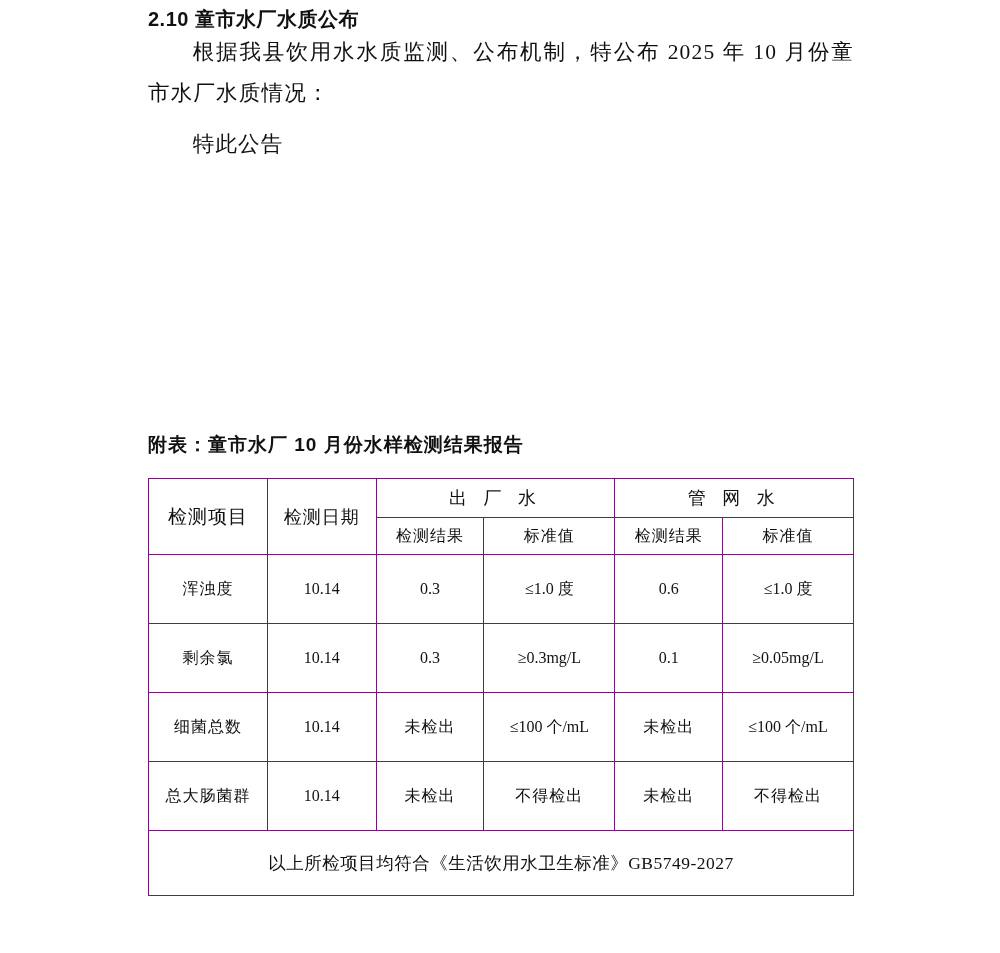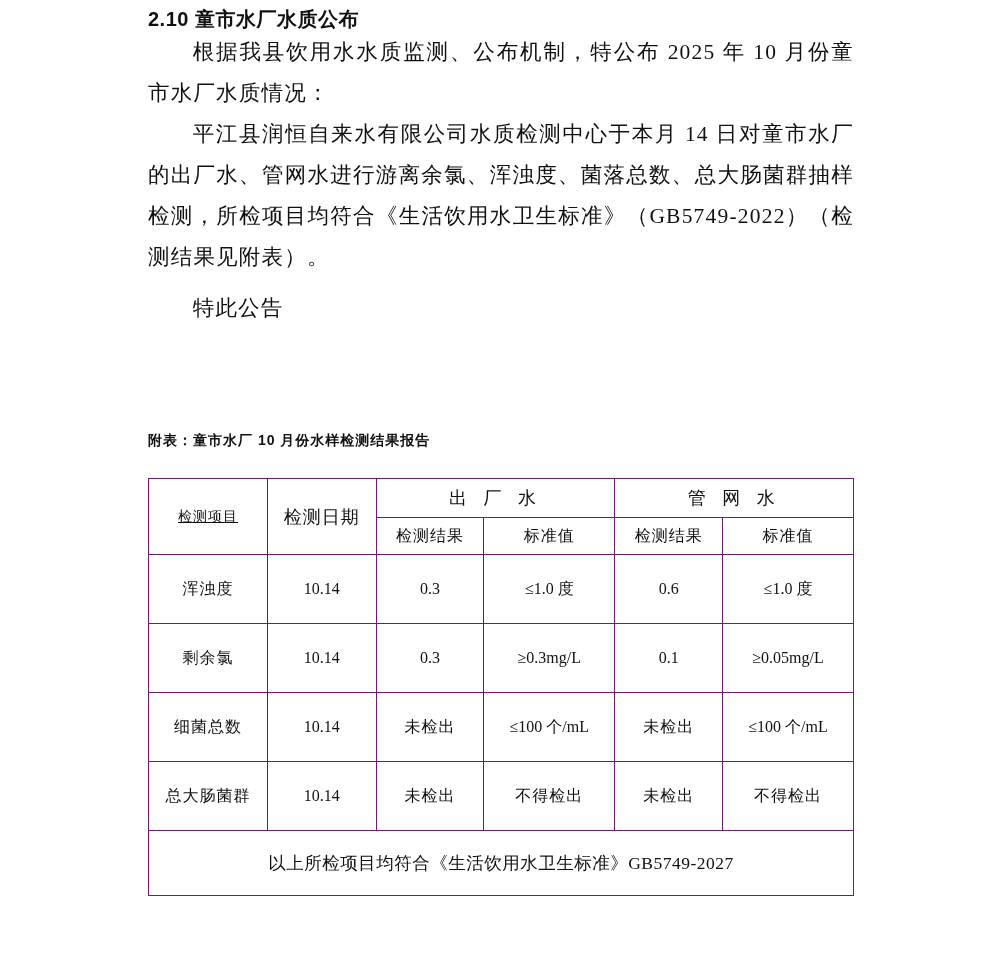--- a/index.html
+++ b/index.html
@@ -61,41 +61,41 @@
     margin-top: 6px;
     letter-spacing: 2px;
     padding-right: 4px;
   }
   .table-title {
     position: absolute;
     left: 148px;
     top: 432px;
     font-family: "Liberation Sans", "DejaVu Sans", sans-serif;
     font-weight: bold;
-    font-size: 14px;
+    font-size: 19px;
     letter-spacing: 1px;
     color: #111;
   }
   table.result {
     position: absolute;
     left: 148px;
     top: 478px;
     width: 706px;
     border-collapse: collapse;
     font-size: 17px;
     color: #111;
   }
   table.result td, table.result th {
     border: 1px solid #701a75;
     text-align: center;
     vertical-align: middle;
     font-weight: normal;
     padding: 0;
   }
-  .hdr-item { width: 124px; height: 74px; font-size: 14px; letter-spacing: 1px; text-decoration: underline;}
+  .hdr-item { width: 124px; height: 74px; font-size: 19px; letter-spacing: 1px;}
   .hdr-date { width: 112px; font-size: 18px; letter-spacing: 1px; font-family: Liberation Serif, serif;}
   .hdr-group { height: 38px; font-size: 18px; letter-spacing: 6px; }
   .sub-cell { height: 36px; font-size: 16px; letter-spacing: 1px; }
   .w-res { width: 112px; }
   .w-std { width: 133px; }
   .data-row td { height: 68px; font-size: 16px; }
   .item-name { font-size: 18px; letter-spacing: 1px; }
   .num { font-family: "Liberation Serif", serif; font-size: 16.5px; }
   .footer-row td {
     height: 64px;
@@ -108,21 +108,20 @@
 </style>
 </head>
 <body>
 
 <div class="page">
 
   <div class="heading">2.10 童市水厂水质公布</div>
 
   <div class="body-text">
     <p class="para">根据我县饮用水水质监测、公布机制，特公布 2025 年 10 月份童市水厂水质情况：</p>
-    <p class="para">平江县润恒自来水有限公司水质检测中心于本月 14 日对童市水厂的出厂水、管网水进行游离余氯、浑浊度、菌落总数、总大肠菌群抽样检测，所检项目均符合《生活饮用水卫生标准》（GB5749-2022）（检测结果见附表）。</p>
     <p class="para-notice">特此公告</p>
   </div>
 
   <div class="table-title">附表：童市水厂 10 月份水样检测结果报告</div>
 
   <table class="result">
     <tbody>
       <tr>
         <td class="hdr-item" rowspan="2">检测项目</td>
         <td class="hdr-date" rowspan="2">检测日期</td>

